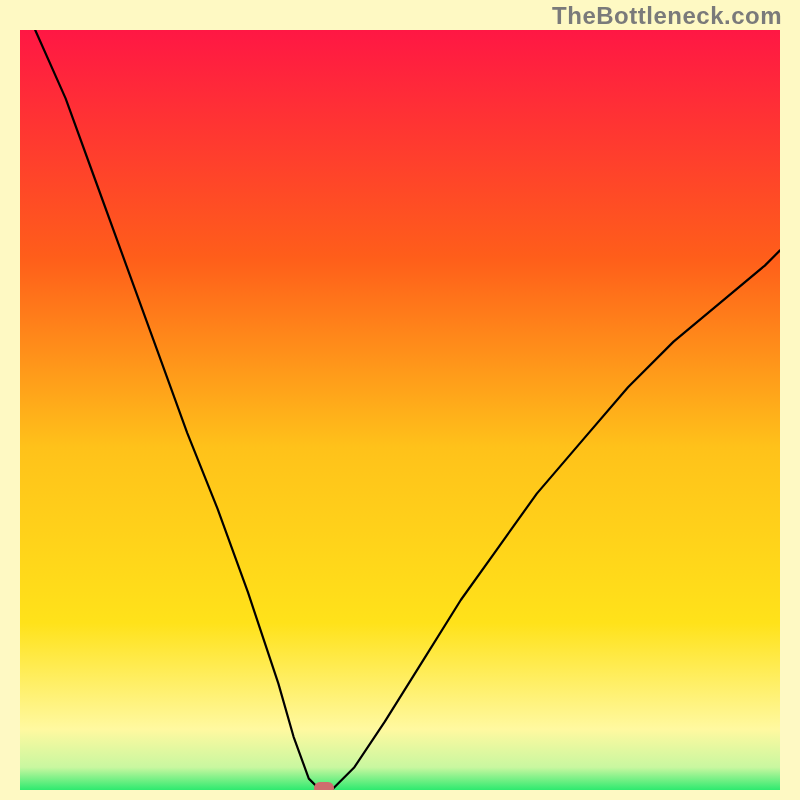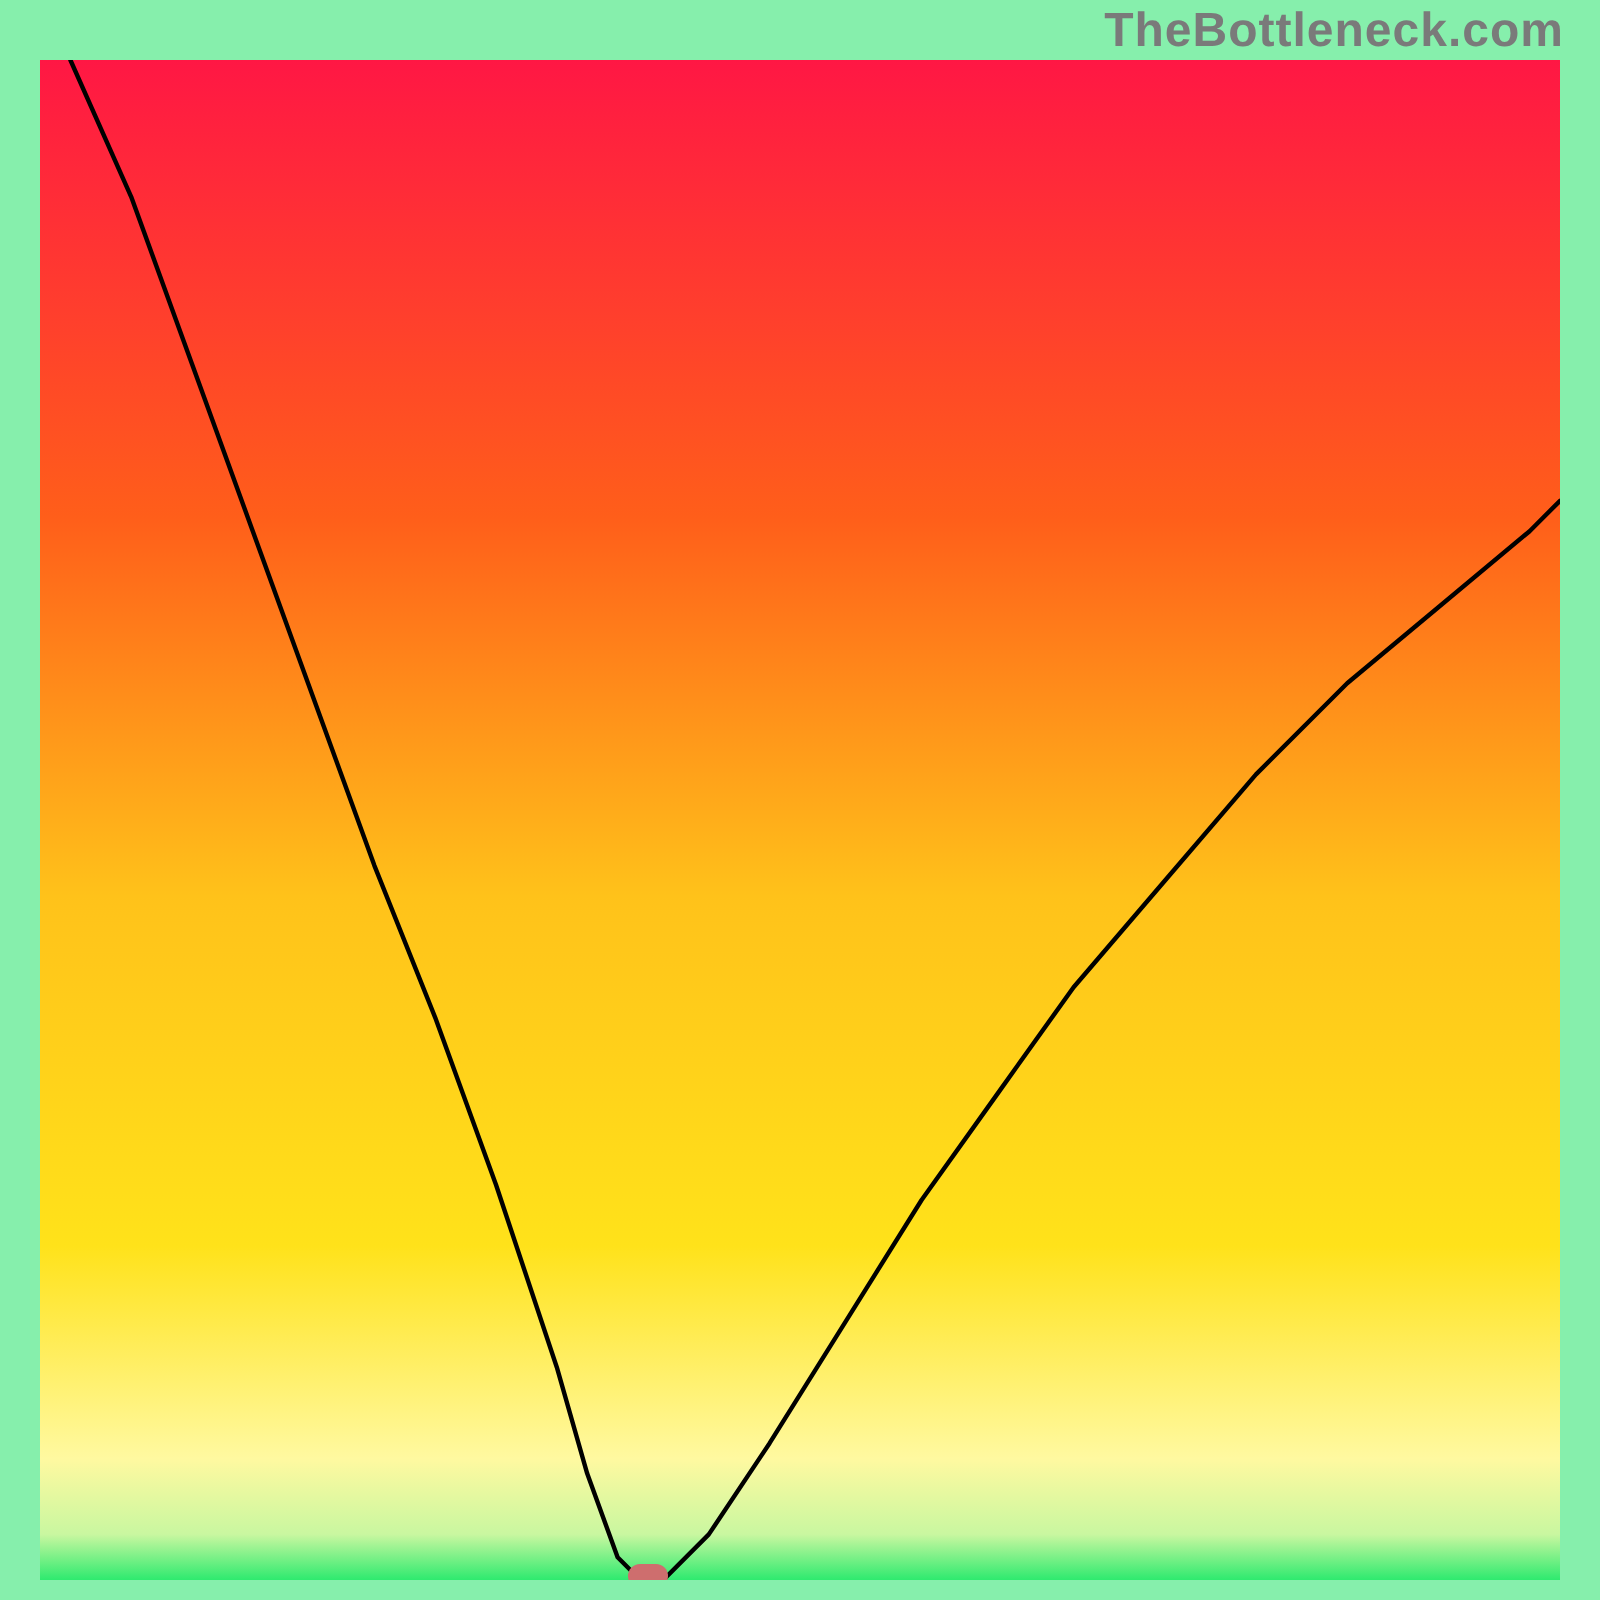--- a/index.html
+++ b/index.html
@@ -7,21 +7,21 @@
     padding: 0;
     width: 800px;
     height: 800px;
     background: #000;
     font-family: Arial, Helvetica, sans-serif;
     overflow: hidden;
   }
   .outer {
     width: 800px;
     height: 800px;
-    background: #86efac;
+    background: #fef9c3;
     position: relative;
   }
   .watermark {
     position: absolute;
     top: 2px;
     right: 18px;
     color: #7a7a7a;
     font-weight: 600;
     font-size: 24px;
     letter-spacing: 0.5px;

